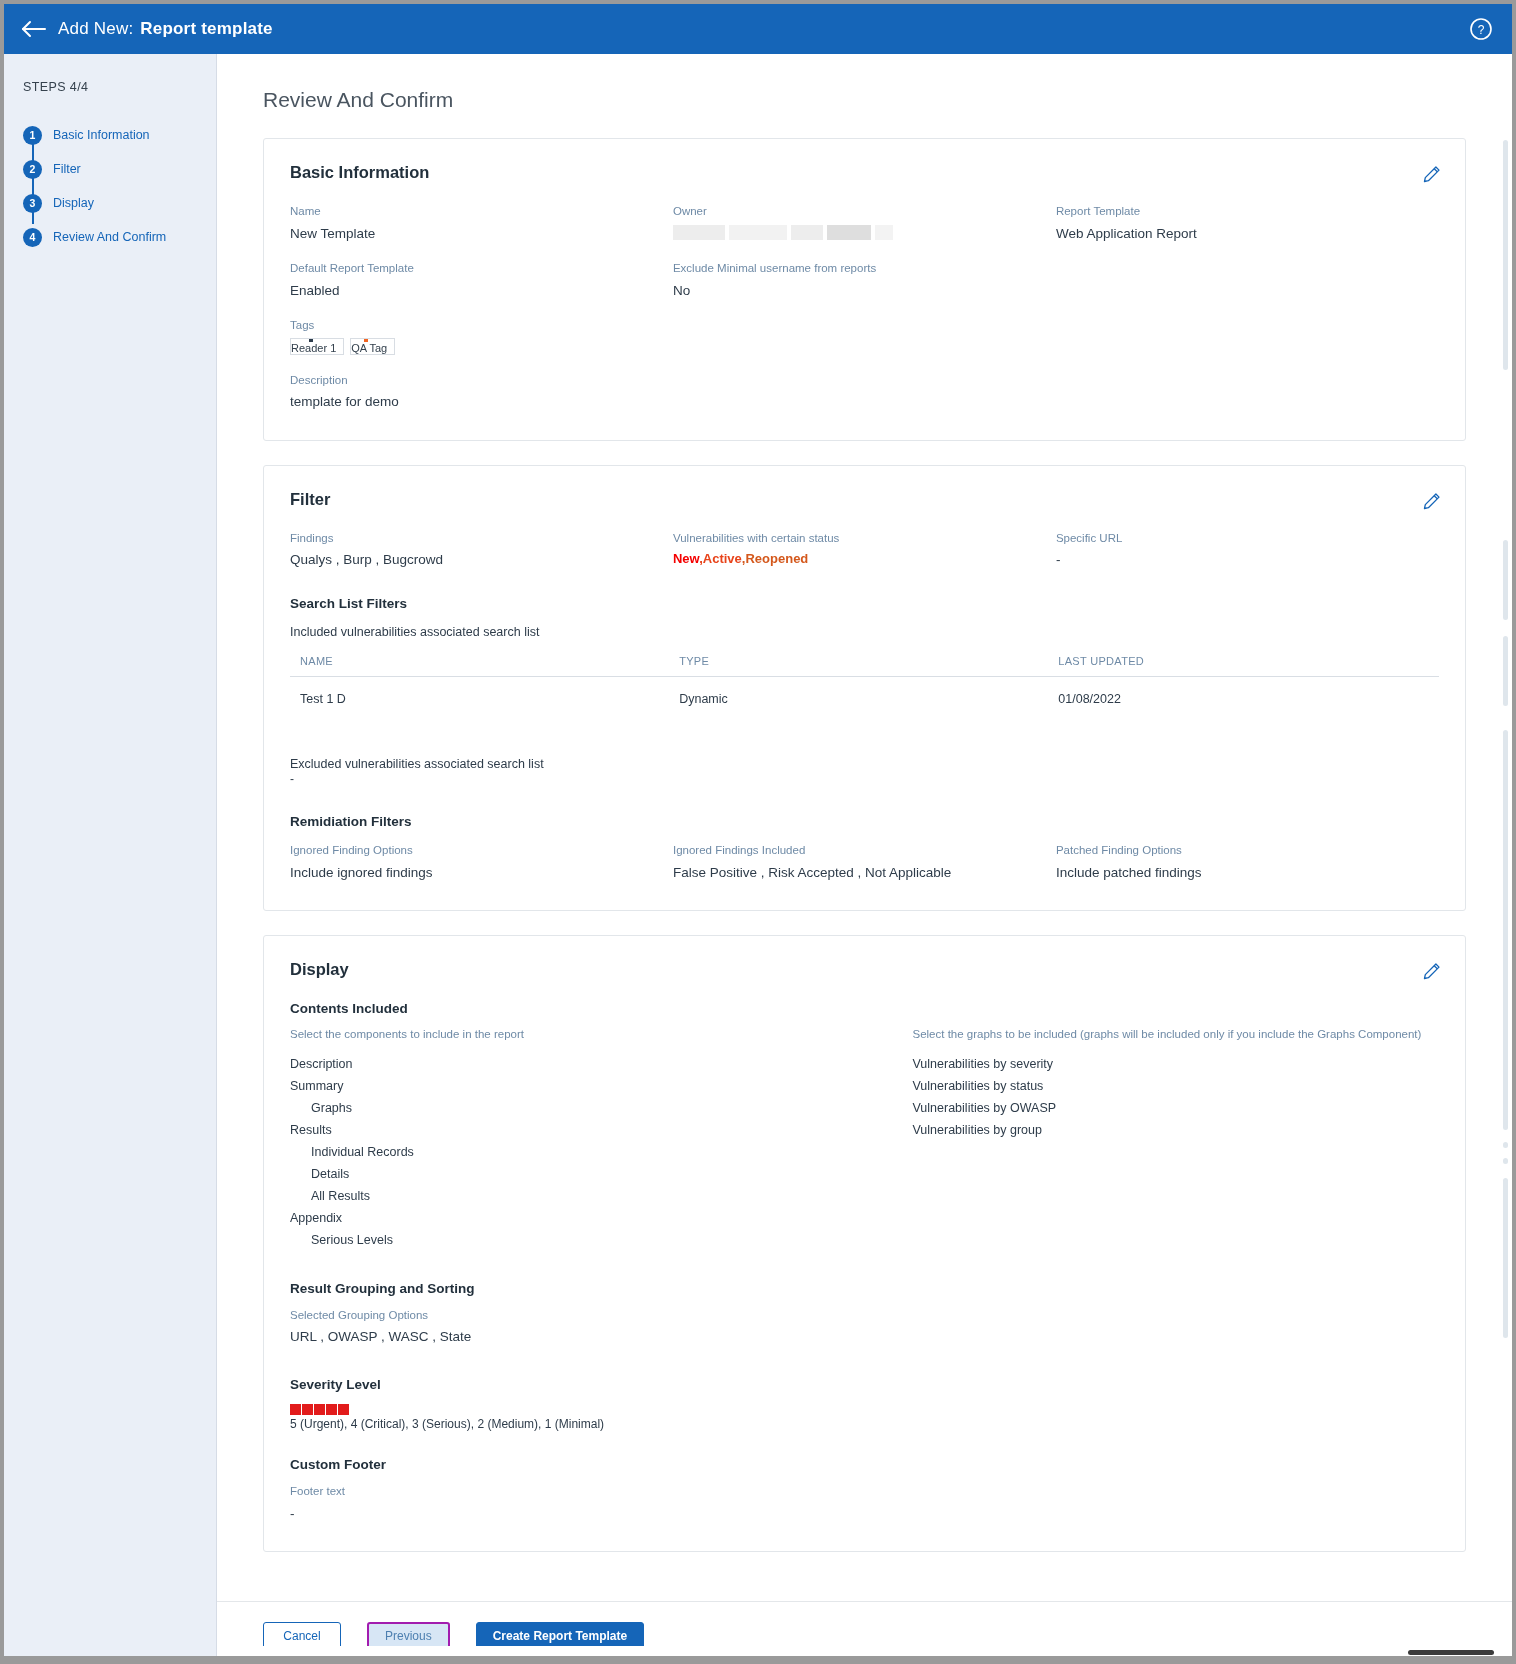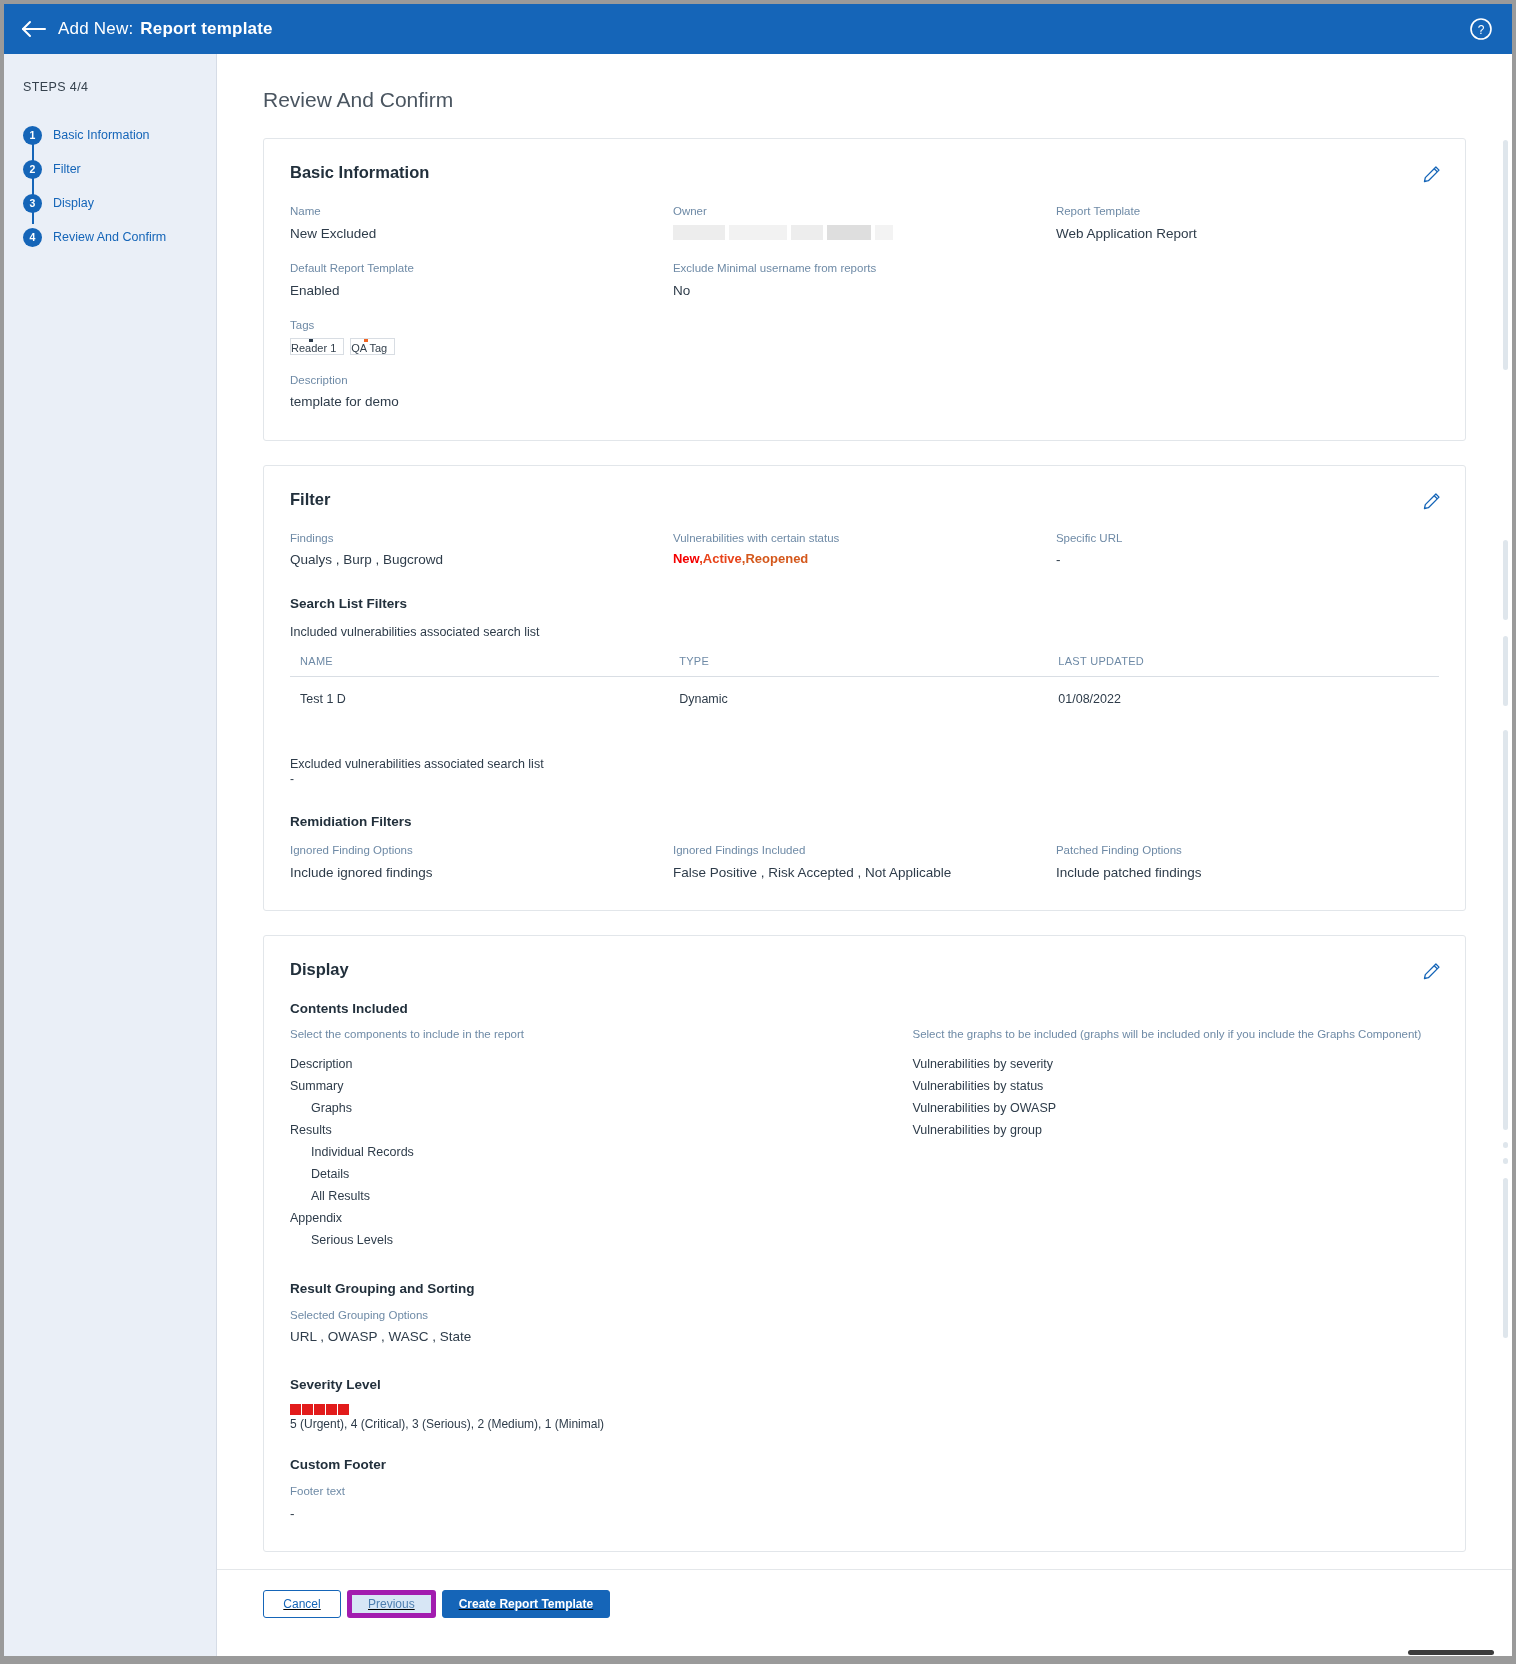--- a/index.html
+++ b/index.html
@@ -113,29 +113,29 @@
   .li{font-size:12.5px;color:#2e3c4a;line-height:22px;}
   .li.ind1{padding-left:21px;}
   .graph-li{font-size:12.5px;color:#2e3c4a;line-height:22px;}
   
   .sev-blocks{display:flex;gap:1px;margin:6px 0 2px 0;}
   .sev-blocks i{display:block;width:11px;height:11px;}
   .sev-caption{font-size:12px;color:#2e3c4a;}
   
   .footer-bar{
     flex:0 0 auto;background:#fff;border-top:1px solid #e4e7ea;
-    padding:20px 0 38px 46px;display:flex;gap:6px;align-items:center;text-decoration:underline;
+    padding:20px 0 6px 46px;display:flex;gap:26px;align-items:center;
   }
   .btn{
     font-size:12px;height:28px;padding:0 16px;border-radius:3px;cursor:pointer;
     display:inline-flex;align-items:center;justify-content:center;box-sizing:border-box;
     font-family:"Liberation Sans", sans-serif;
   }
   .btn-cancel{background:#fff;border:1px solid #1565b8;color:#1565b8;min-width:78px;}
-  .btn-prev{background:#d7e6f5;border:5px solid #a21caf;color:#4d7fb0;min-width:78px;}
+  .btn-prev{background:#d7e6f5;border:2px solid #a21caf;color:#4d7fb0;min-width:78px;}
   .btn-primary{background:#1565b8;border:1px solid #1565b8;color:#fff;font-weight:700;min-width:150px;}
   
   .vscroll{
     position:absolute;right:4px;top:26px;width:5px;bottom:8px;
   }
   .vscroll .seg{position:absolute;left:0;width:5px;background:#dfe6ec;border-radius:3px;}
   .hscroll{
     position:absolute;left:0;right:0;bottom:0;height:10px;background:#ffffff;
   }
   .hscroll .thumb{
@@ -202,21 +202,21 @@
             <svg width="22" height="22" viewBox="0 0 22 22">
               <path d="M3.5 18.5 L4.3 14.6 L14.9 4 L18 7.1 L7.4 17.7 Z" stroke="#1565b8" stroke-width="1.3" fill="none" stroke-linejoin="round"></path>
               <path d="M13.2 5.7 L16.3 8.8" stroke="#1565b8" stroke-width="1.3" fill="none"></path>
             </svg>
           </div>
           <div class="card-title">Basic Information</div>
 
           <div class="grid3">
             <div class="col">
               <div class="fl">Name</div>
-              <div class="fv">New Excluded</div>
+              <div class="fv">New Template</div>
             </div>
             <div class="col">
               <div class="fl">Owner</div>
               <div class="redacted">
                 <i class="a"></i>
                   <i class="b"></i>
                   <i class="c"></i>
                   <i class="d"></i>
                   <i class="e"></i>
               </div>

